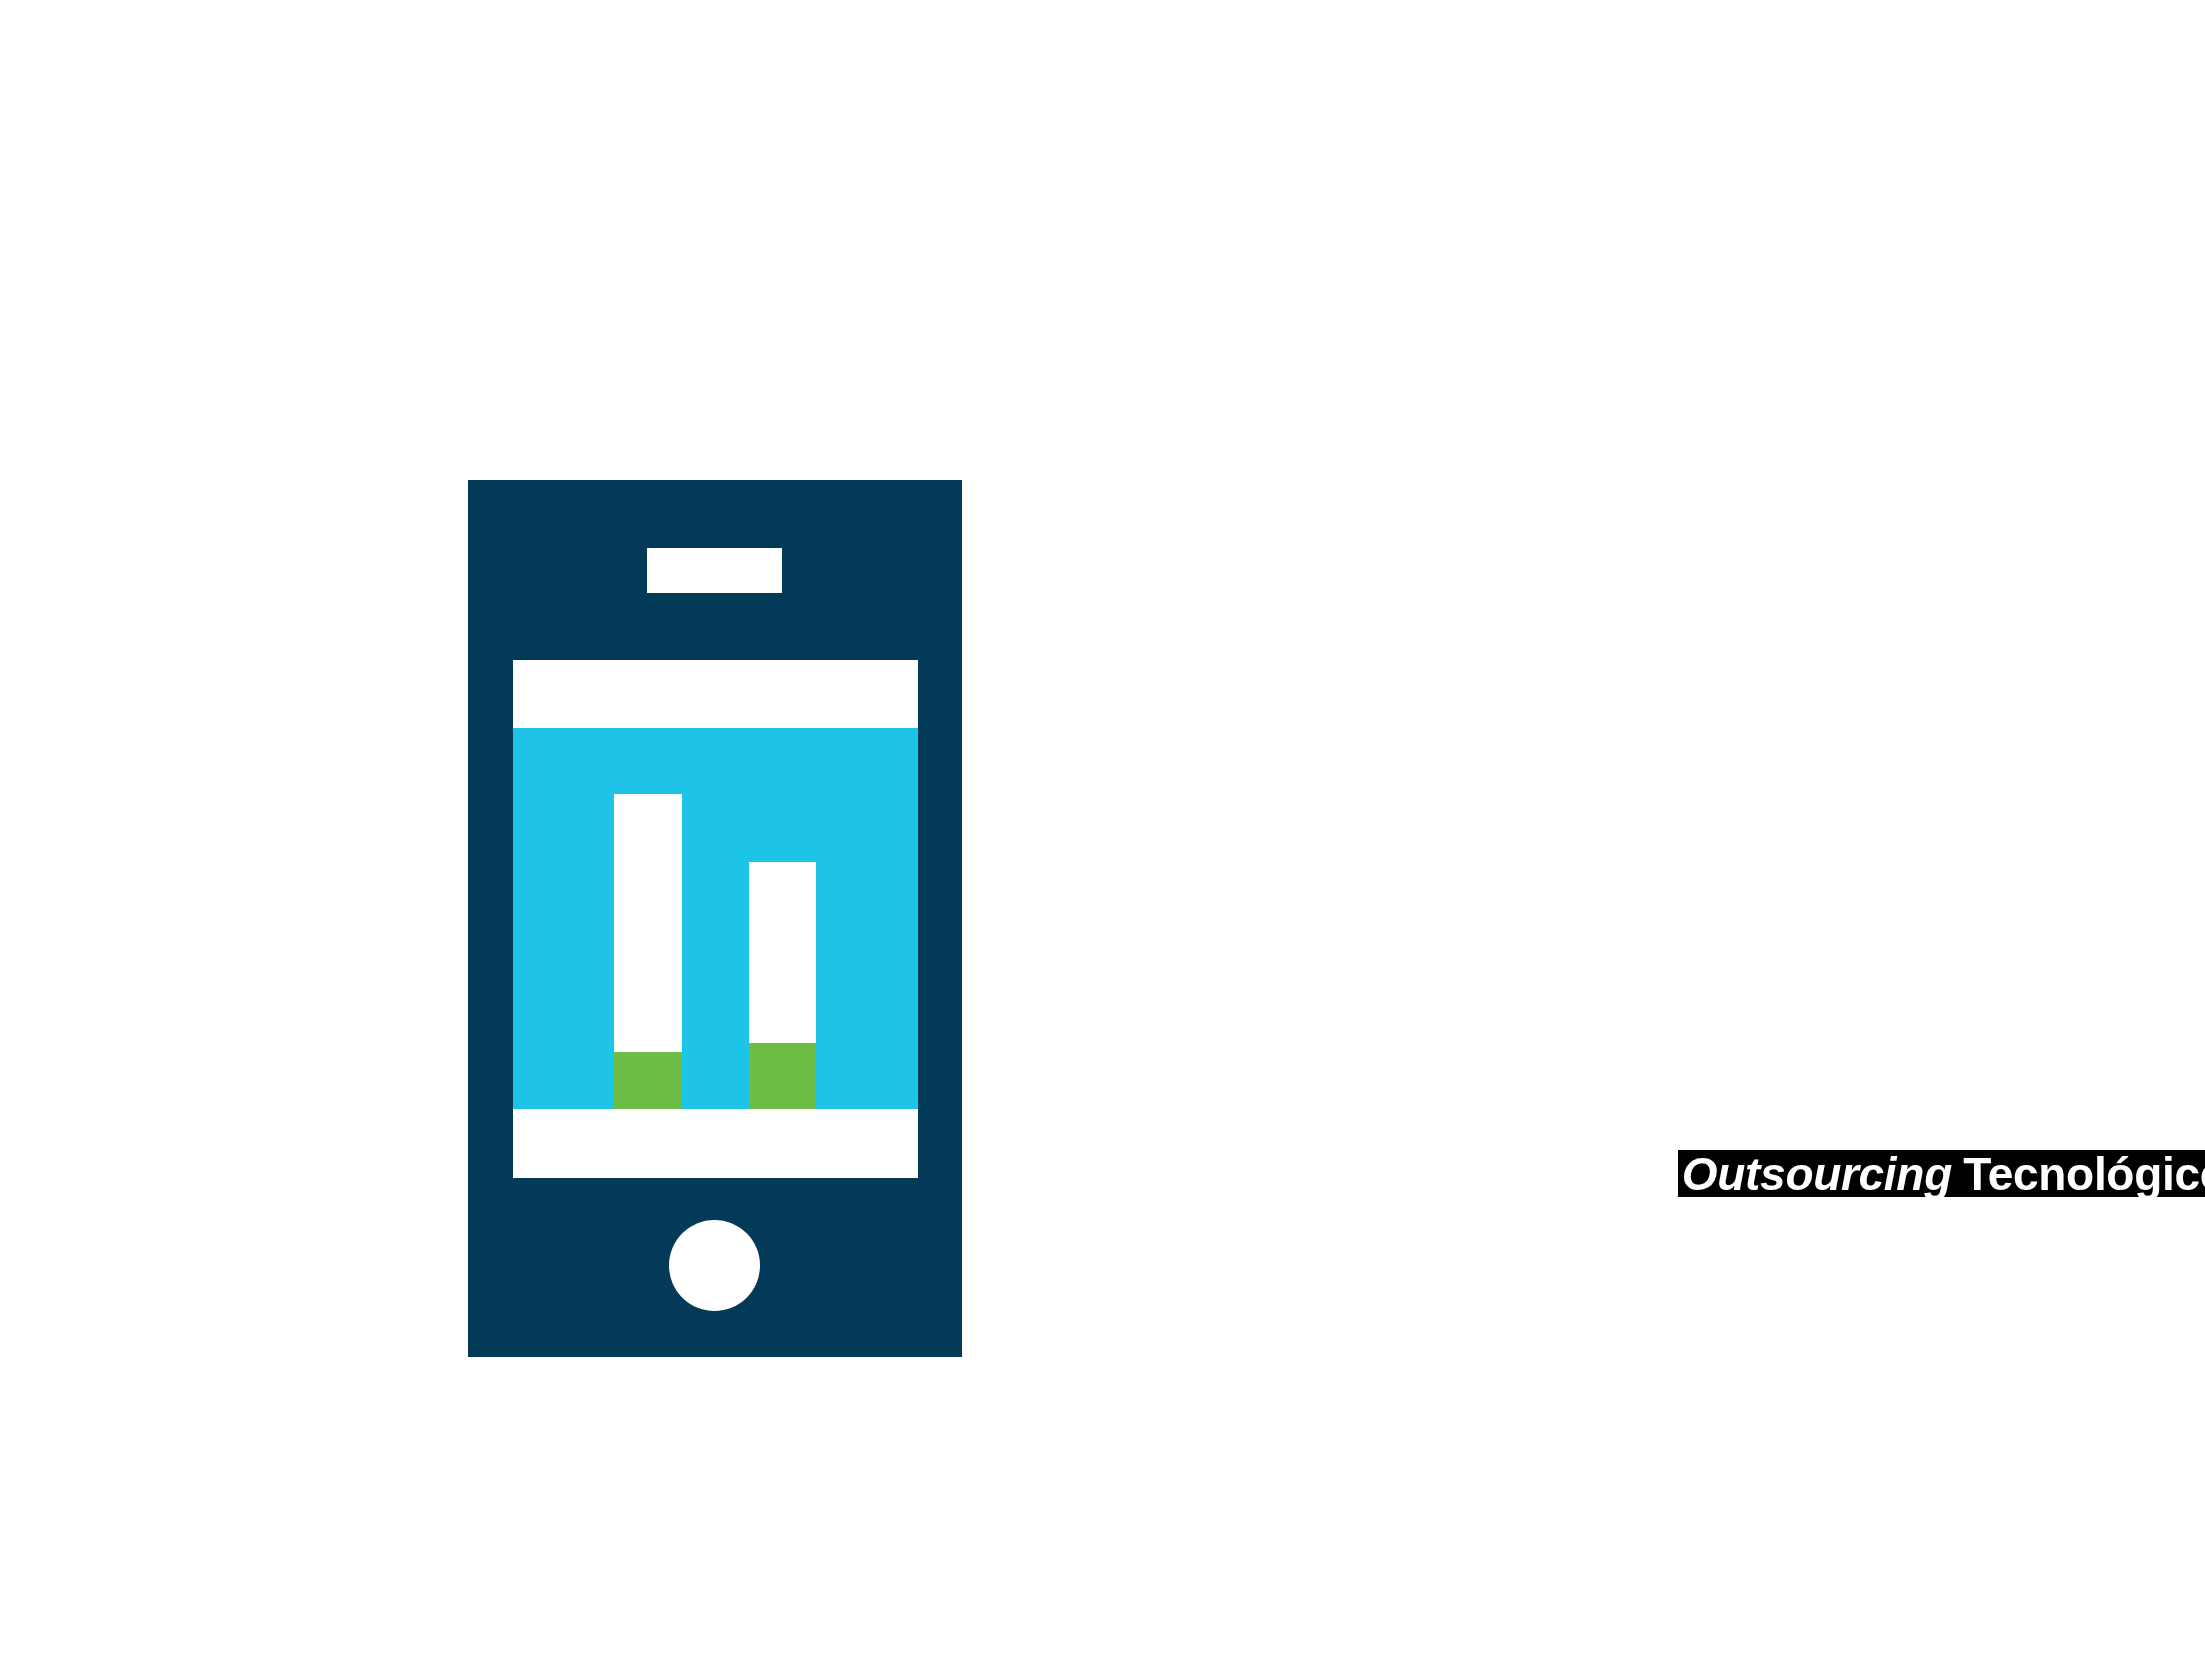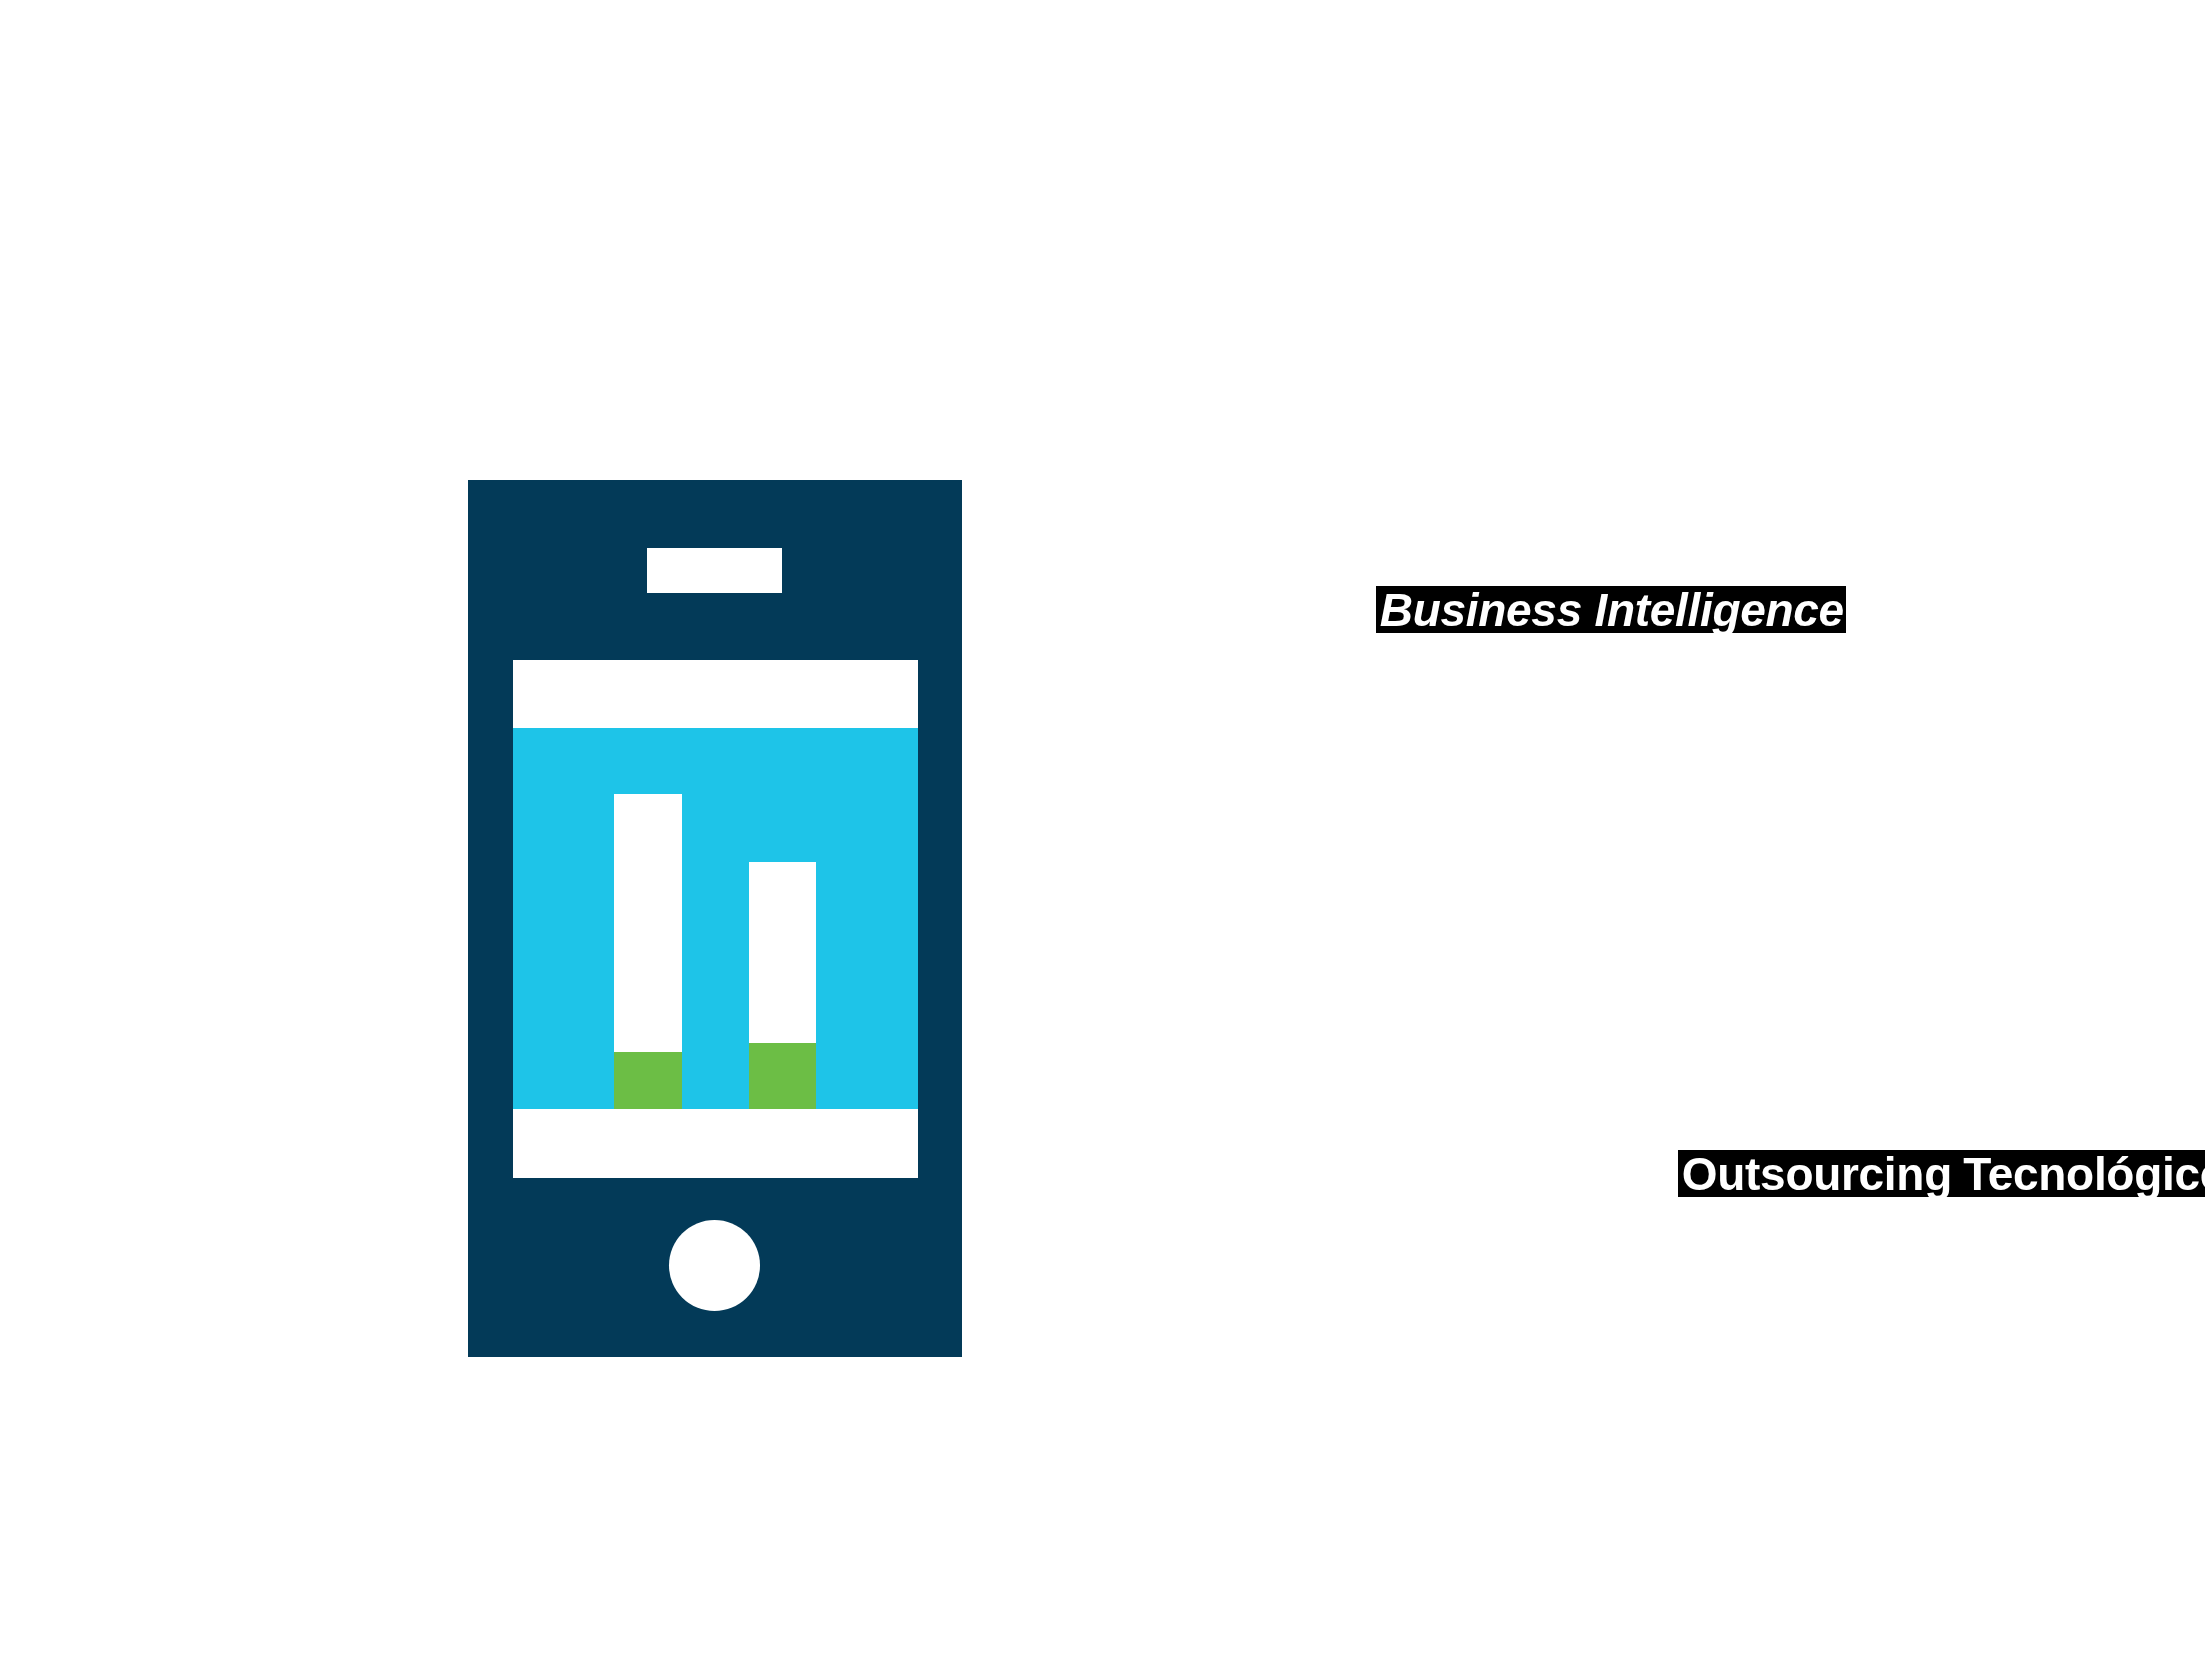--- a/index.html
+++ b/index.html
@@ -109,21 +109,21 @@
   }
 
   #label-outsourcing-tecnologico {
     left: 1678px;
     top: 1150px;
     height: 47px;
     font-size: 46px;
     padding: 0 2.5px 0 3.8px;
   }
 
-  .word-italic { }
+  .word-italic { font-style: italic; }
   .word-upright { font-style: normal; }
   .word-space { width: 11.4px; display: inline-block; }
 </style>
 </head>
 <body>
 
 <div id="canvas">
 
   <div id="phone-illustration">
 
@@ -141,23 +141,20 @@
           <div class="bar-segment-green" style="height:66px;"></div>
         </div>
 
       </div>
     </div>
 
     <div id="phone-home-button"></div>
 
   </div>
 
-  <div id="label-business-intelligence" class="label-bar">
-    <span>Business Intelligence</span>
-  </div>
 
   <div id="label-outsourcing-tecnologico" class="label-bar">
     <span class="word-italic">Outsourcing</span>
     <span class="word-space"></span>
     <span class="word-upright">Tecnológico</span>
   </div>
 
 </div>
 
 

